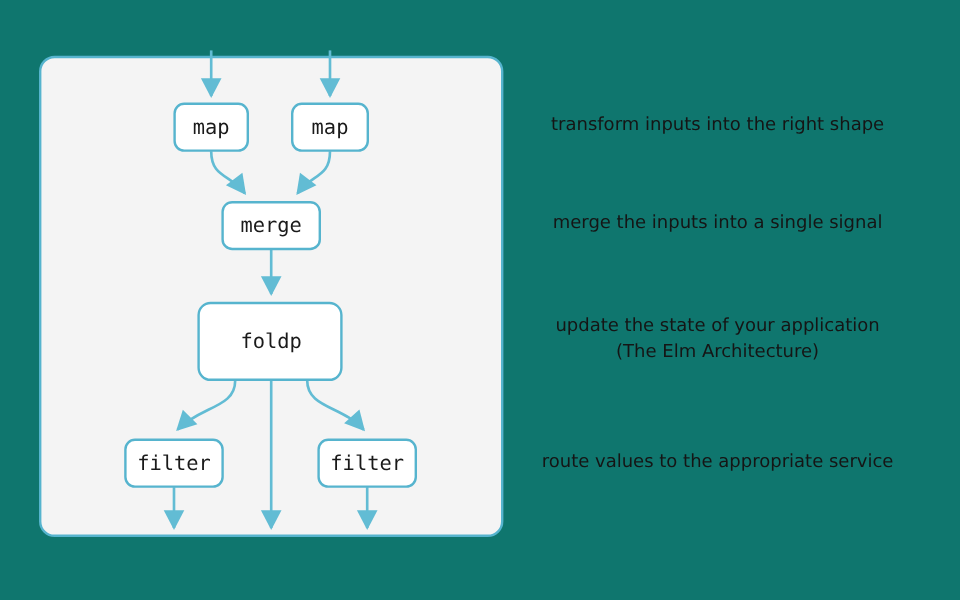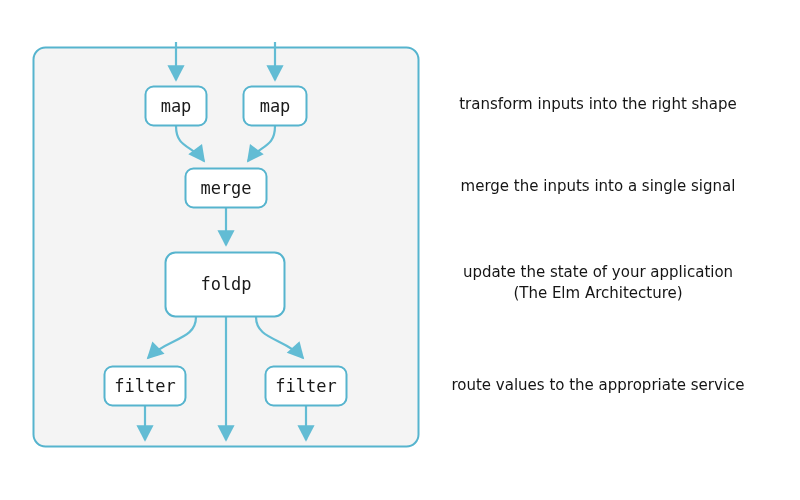--- a/index.html
+++ b/index.html
@@ -10,21 +10,21 @@
   body {
     width: 800px;
     height: 500px;
     overflow: hidden;
     font-family: "Liberation Sans", sans-serif;
   }
   #stage {
     position: relative;
     width: 800px;
     height: 500px;
-    background: #ffffff;
+    background: #0f766e;
   }
   #diagram-svg {
     position: absolute;
     left: 0;
     top: 0;
     width: 800px;
     height: 500px;
   }
   .node-label {
     font-family: "DejaVu Sans Mono", "Liberation Mono", monospace;

